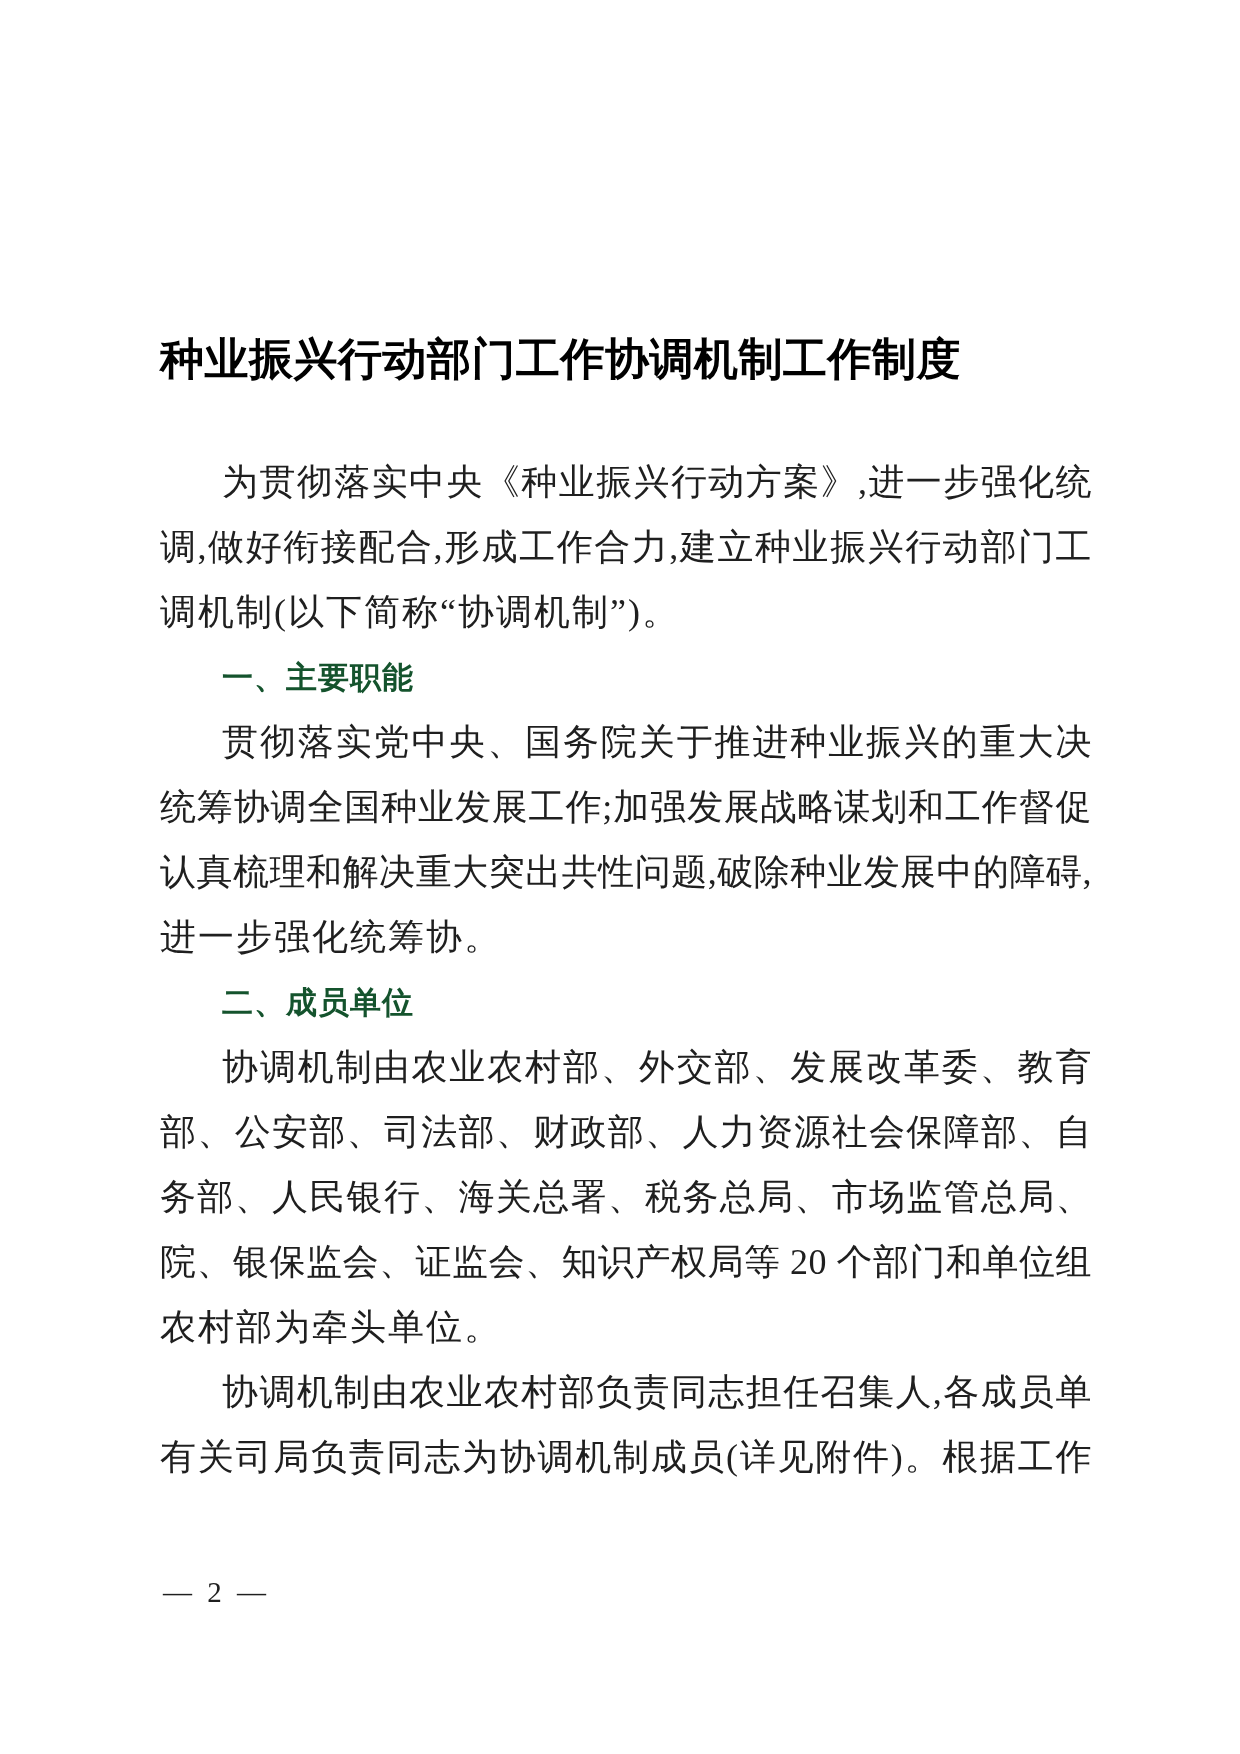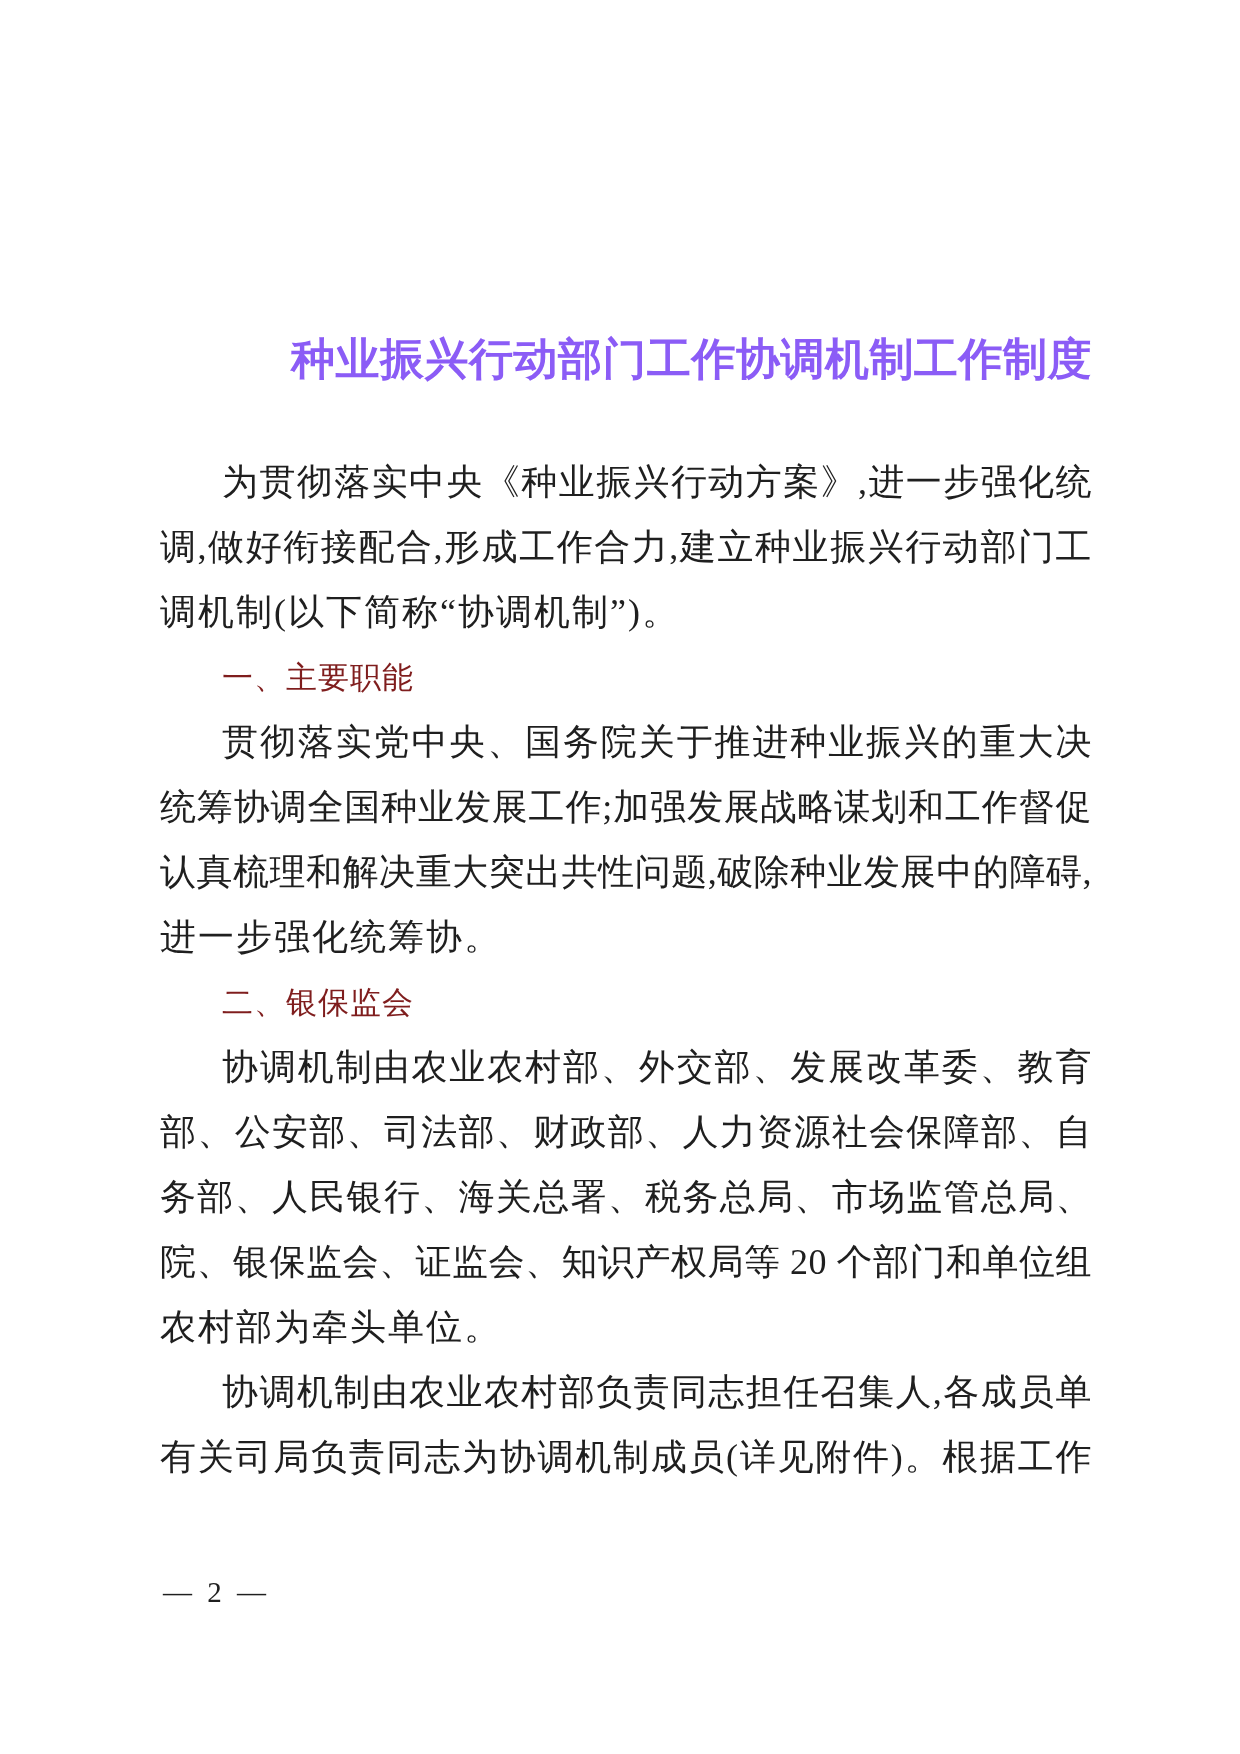--- a/index.html
+++ b/index.html
@@ -14,25 +14,25 @@
     background: #ffffff;
     overflow: hidden;
     color: #1f1f1f;
     font-family: "Liberation Serif", "DejaVu Serif", serif;
   }
   .doc-title {
     position: absolute;
     top: 334px;
     left: 160px;
     width: 932px;
-    text-align: right;
+    text-align: left;
     font-size: 44px;
     line-height: 52px;
     font-weight: bold;
-    color: #8b5cf6;
+    color: #000000;
     letter-spacing: 0.5px;
     white-space: nowrap;
   }
   .doc-body {
     position: absolute;
     top: 450px;
     left: 160px;
     width: 932px;
   }
   .body-line {
@@ -48,25 +48,25 @@
   .body-line.first {
     text-indent: 62px;
   }
   .body-line.lastline {
     text-align: center;
     text-align-last: left;
     letter-spacing: 2px;
   }
   .heading-line {
     font-family: "Liberation Sans", "DejaVu Sans", sans-serif;
-    font-weight: normal;
+    font-weight: bold;
     font-size: 31px;
     line-height: 65px;
     height: 65px;
-    color: #7f1d1d;
+    color: #14532d;
     text-indent: 62px;
     letter-spacing: 1px;
   }
   .page-footer {
     position: absolute;
     left: 163px;
     top: 1574px;
     font-size: 29px;
     line-height: 36px;
     color: #1f1f1f;
@@ -82,21 +82,21 @@
 
   <div class="doc-body">
       <div class="body-line first">为贯彻落实中央《种业振兴行动方案》,进一步强化统筹协</div>
       <div class="body-line">调,做好衔接配合,形成工作合力,建立种业振兴行动部门工作协</div>
       <div class="body-line lastline">调机制(以下简称“协调机制”)。</div>
       <div class="heading-line">一、主要职能</div>
       <div class="body-line first">贯彻落实党中央、国务院关于推进种业振兴的重大决策部署;</div>
       <div class="body-line">统筹协调全国种业发展工作;加强发展战略谋划和工作督促指导,</div>
       <div class="body-line">认真梳理和解决重大突出共性问题,破除种业发展中的障碍,形成</div>
       <div class="body-line lastline">进一步强化统筹协。</div>
-      <div class="heading-line">二、银保监会</div>
+      <div class="heading-line">二、成员单位</div>
       <div class="body-line first">协调机制由农业农村部、外交部、发展改革委、教育部、科技</div>
       <div class="body-line">部、公安部、司法部、财政部、人力资源社会保障部、自然资源部、商</div>
       <div class="body-line">务部、人民银行、海关总署、税务总局、市场监管总局、统计局、中科</div>
       <div class="body-line">院、银保监会、证监会、知识产权局等 20 个部门和单位组成。农业</div>
       <div class="body-line lastline">农村部为牵头单位。</div>
       <div class="body-line first">协调机制由农业农村部负责同志担任召集人,各成员单位的</div>
       <div class="body-line">有关司局负责同志为协调机制成员(详见附件)。根据工作需要,</div>
     </div>
 
   <div class="page-footer">— 2 —</div>

